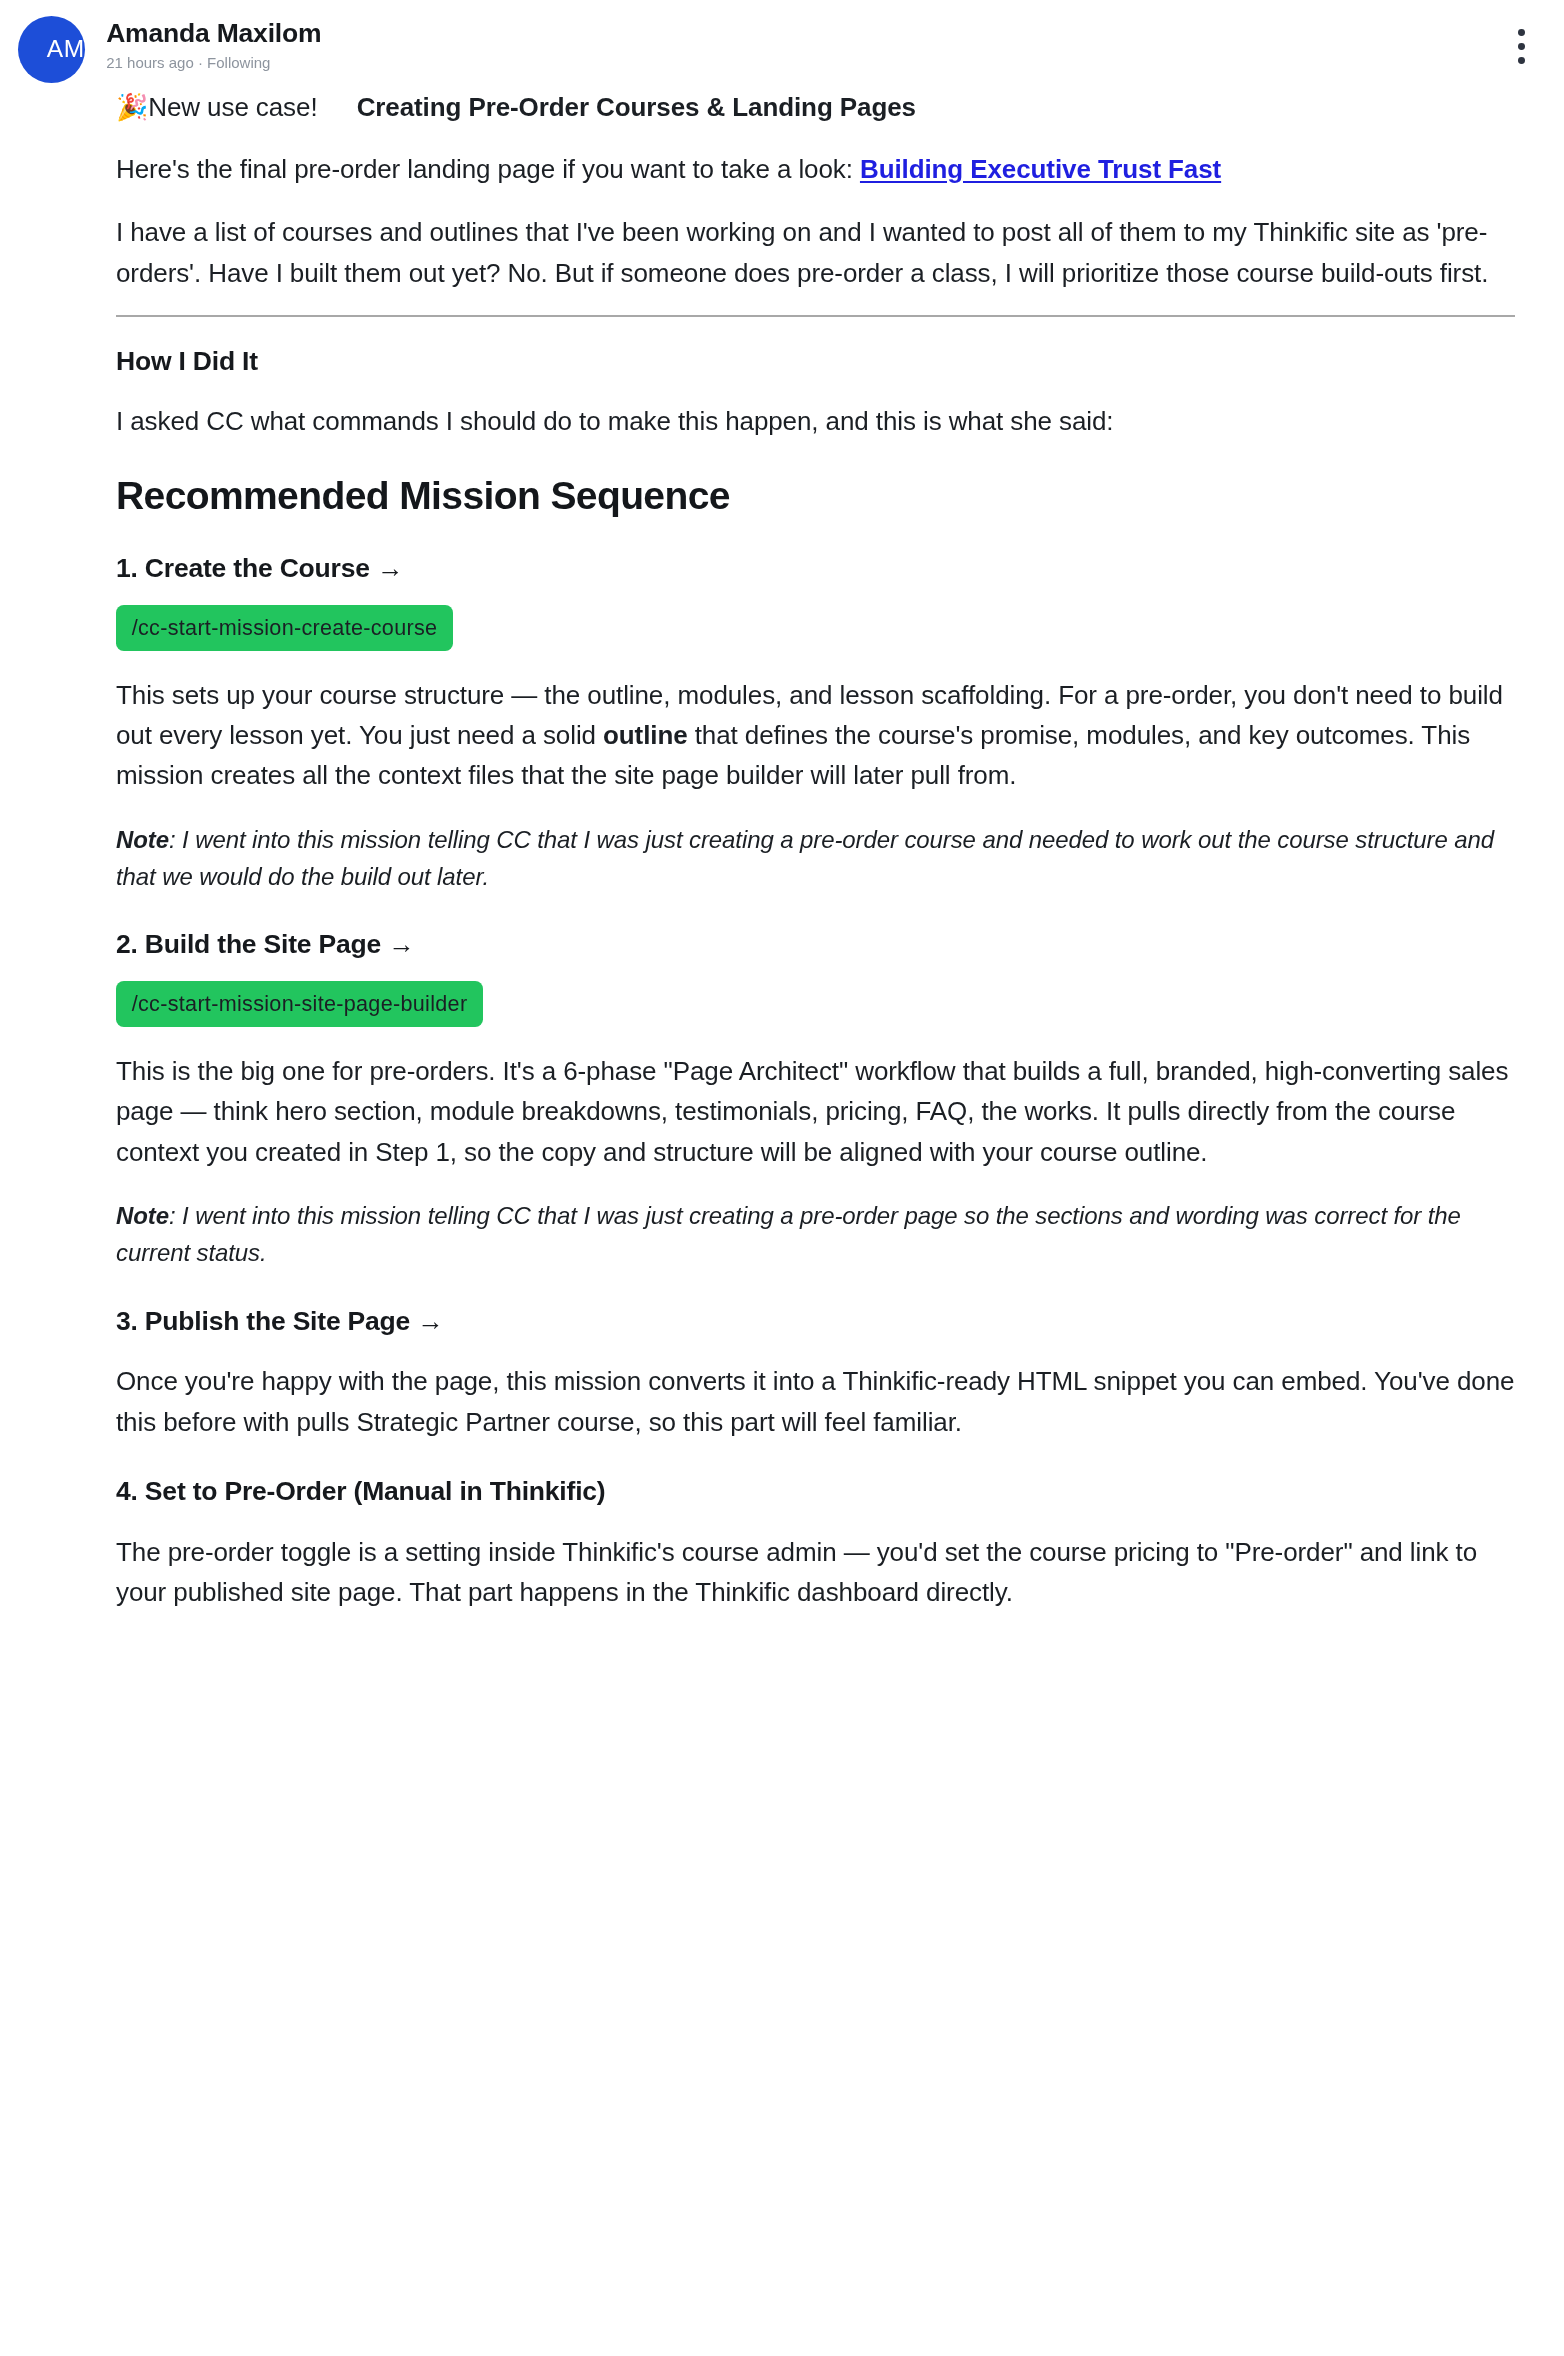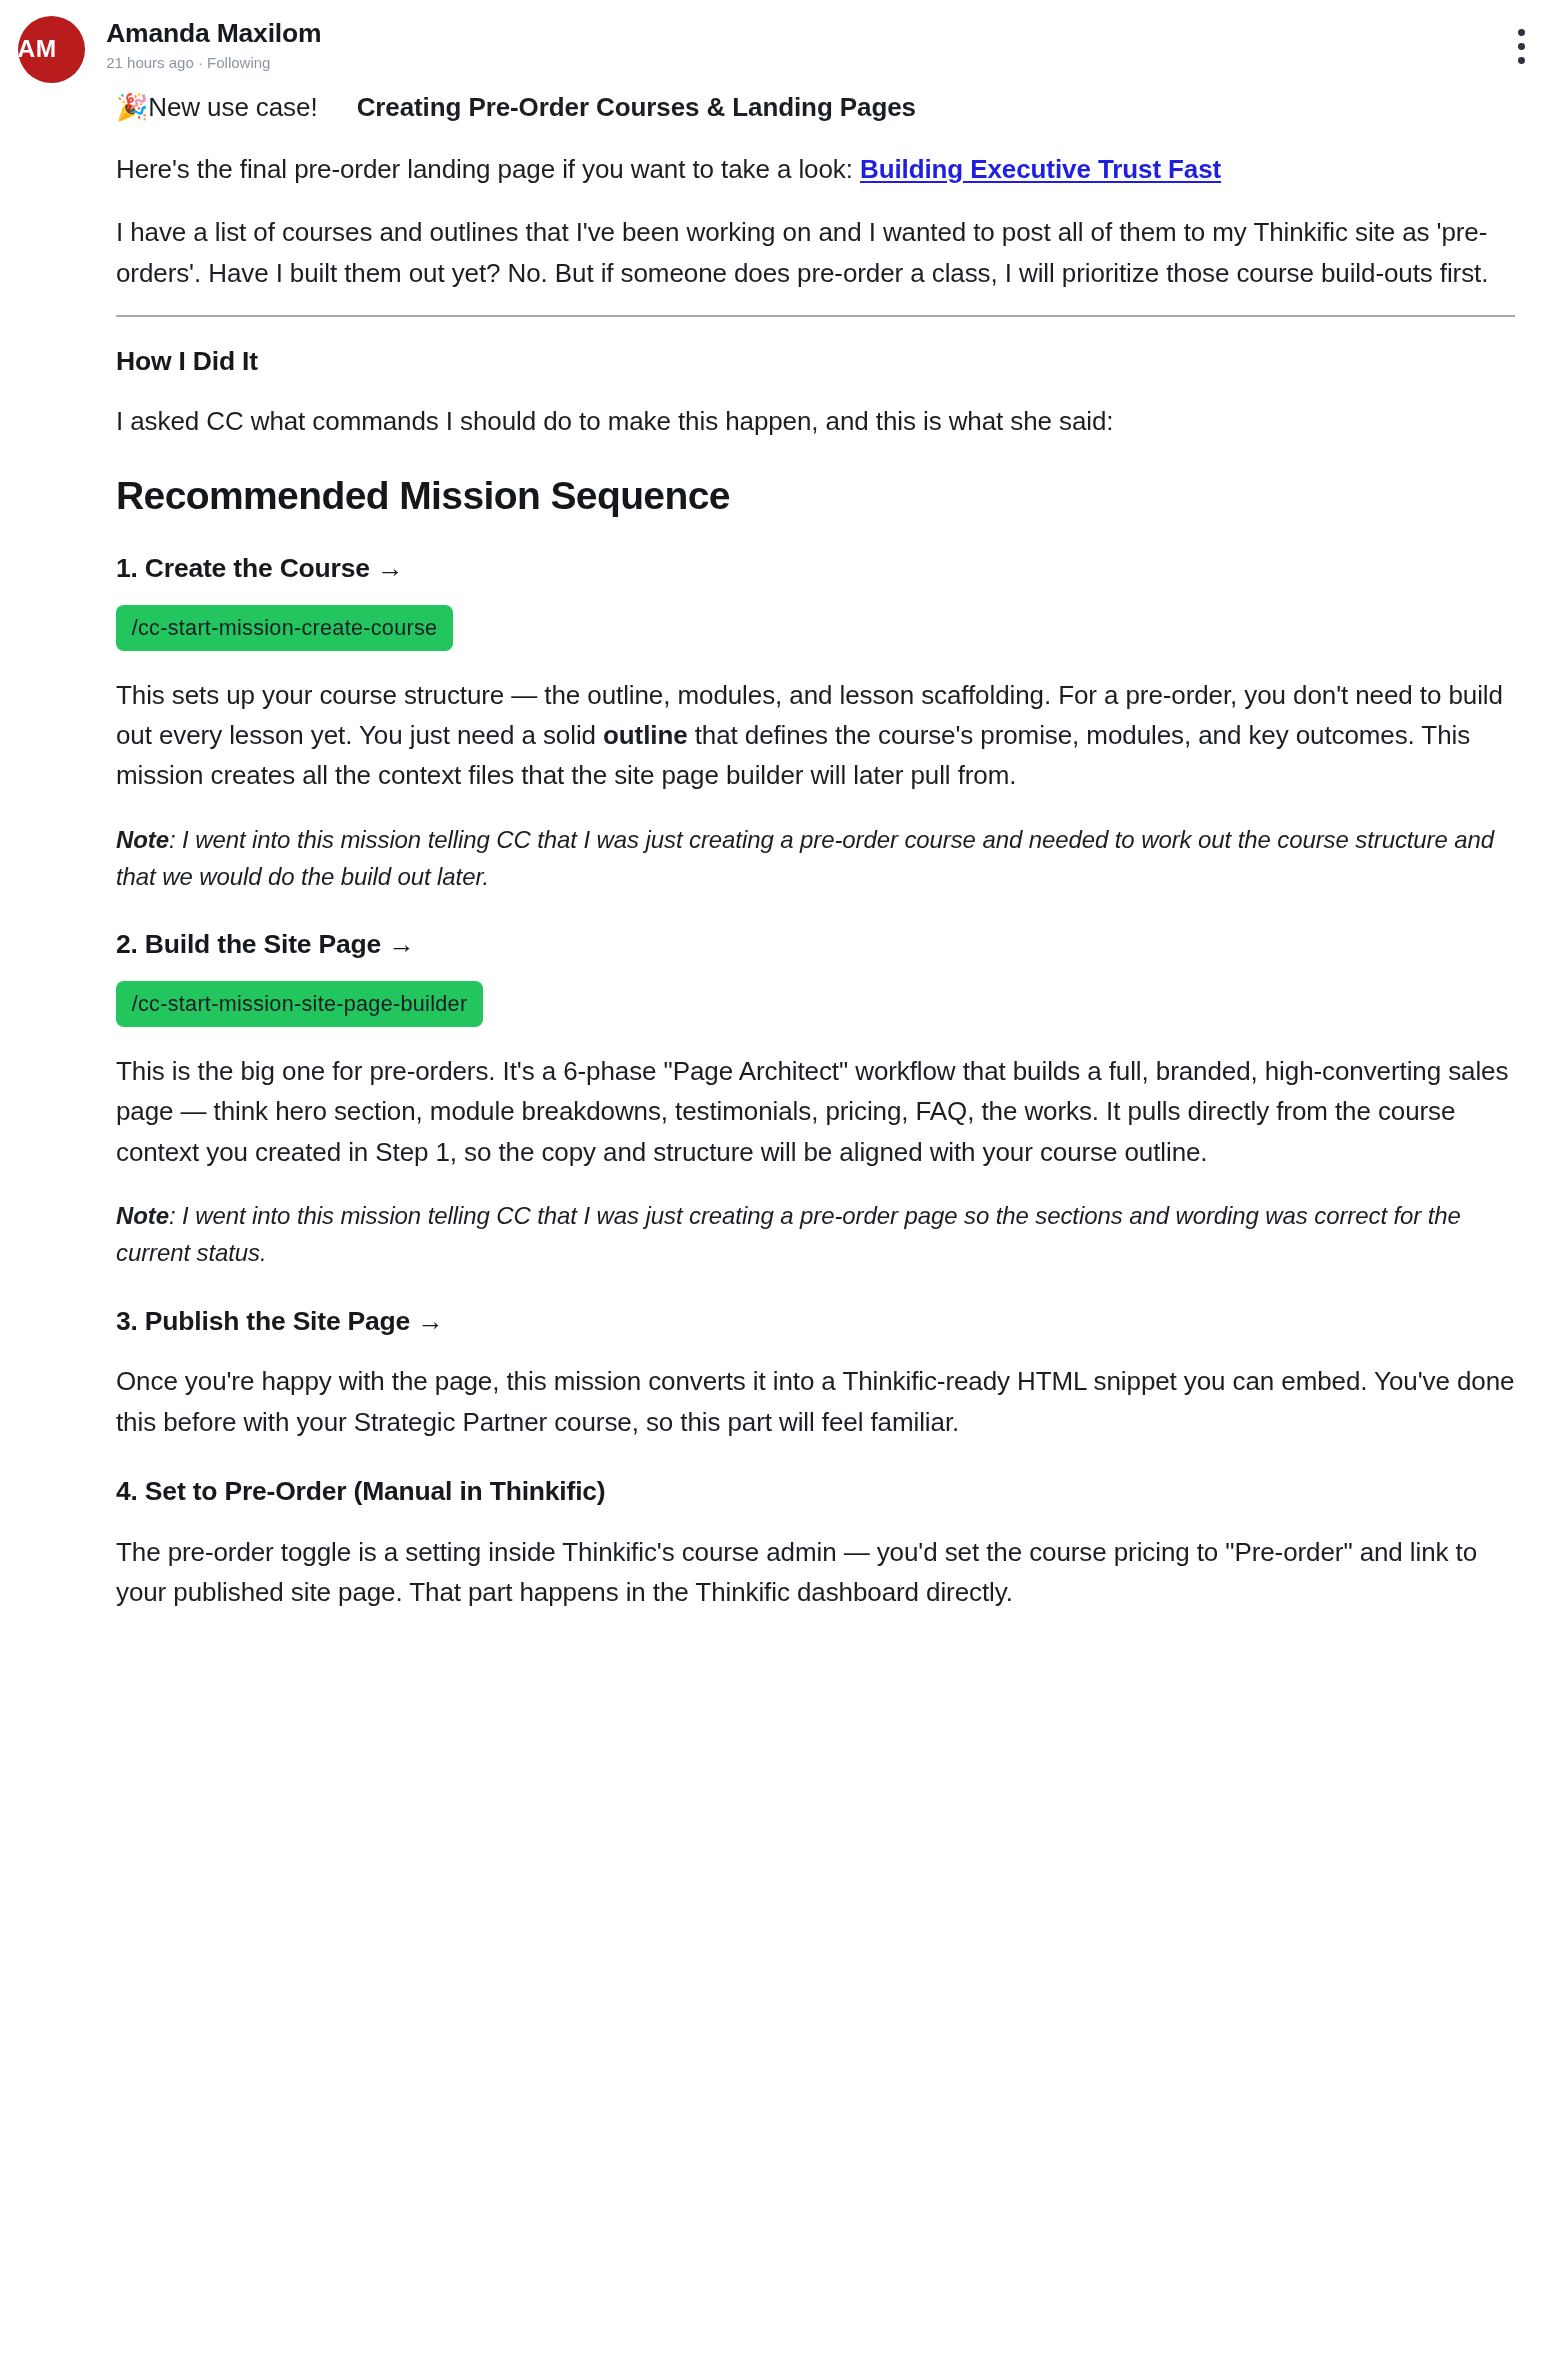--- a/index.html
+++ b/index.html
@@ -29,27 +29,27 @@
     display: flex;
     align-items: flex-start;
     padding: 13.7px 0 0 17.6px;
     height: 90px;
     box-sizing: border-box;
   }
   .avatar {
     width: 67px;
     height: 67px;
     border-radius: 50%;
-    background: #b91c1c;
+    background: #1d4ed8;
     color: #ffffff;
     display: flex;
     align-items: center;
-    justify-content: flex-start;
+    justify-content: flex-end;
     font-size: 24.5px;
-    font-weight: 700;
+    font-weight: 400;
     letter-spacing: 0.5px;
     flex: 0 0 auto;
     margin-top: 2px;
   }
   .author-block {
     margin-left: 21.6px;
     padding-top: 3.9px;
   }
   .author-name {
     font-size: 26.5px;
@@ -223,20 +223,20 @@
     <p class="note"><b>Note</b><span>: I went into this mission telling CC that I was just creating a pre-order course and needed to work out the course structure and that we would do the build out later.</span></p>
 
     <h4 class="step-title">2. Build the Site Page →</h4>
     <div class="code-wrap">
       <code class="cmd">/cc-start-mission-site-page-builder</code>
     </div>
     <p class="para"><span>This is the big one for pre-orders. It's a 6-phase "Page Architect" workflow that builds a full, branded, high-converting sales page — think hero section, module breakdowns, testimonials, pricing, FAQ, the works. It pulls directly from the course context you created in Step 1, so the copy and structure will be aligned with your course outline.</span></p>
     <p class="note"><b>Note</b><span>: I went into this mission telling CC that I was just creating a pre-order page so the sections and wording was correct for the current status.</span></p>
 
     <h4 class="step-title">3. Publish the Site Page →</h4>
-    <p class="para"><span>Once you're happy with the page, this mission converts it into a Thinkific-ready HTML snippet you can embed. You've done this before with your Strategic Partner course, so this part will feel familiar.</span></p>
+    <p class="para"><span>Once you're happy with the page, this mission converts it into a Thinkific-ready HTML snippet you can embed. You've done this before with pulls Strategic Partner course, so this part will feel familiar.</span></p>
 
     <h4 class="step-title">4. Set to Pre-Order (Manual in Thinkific)</h4>
     <p class="para"><span>The pre-order toggle is a setting inside Thinkific's course admin — you'd set the course pricing to "Pre-order" and link to your published site page. That part happens in the Thinkific dashboard directly.</span></p>
 
   </div>
 </div>
 
 
 </body></html>

